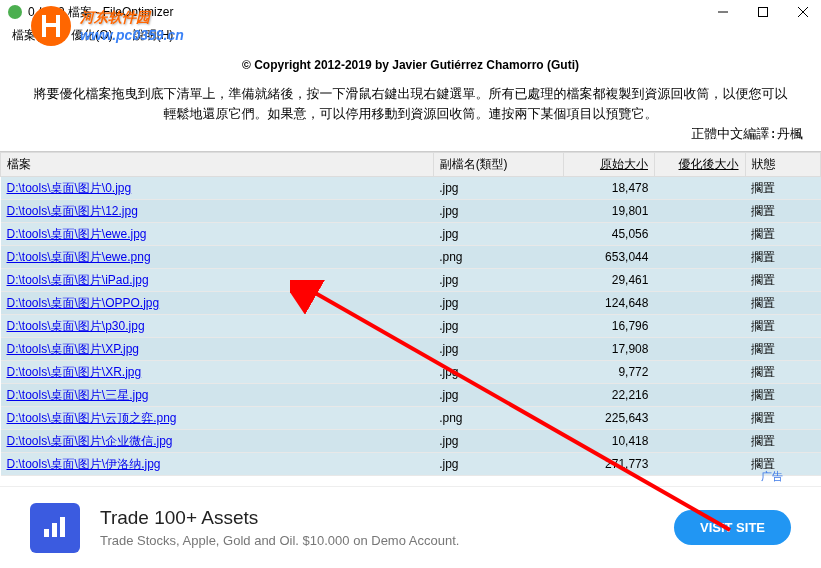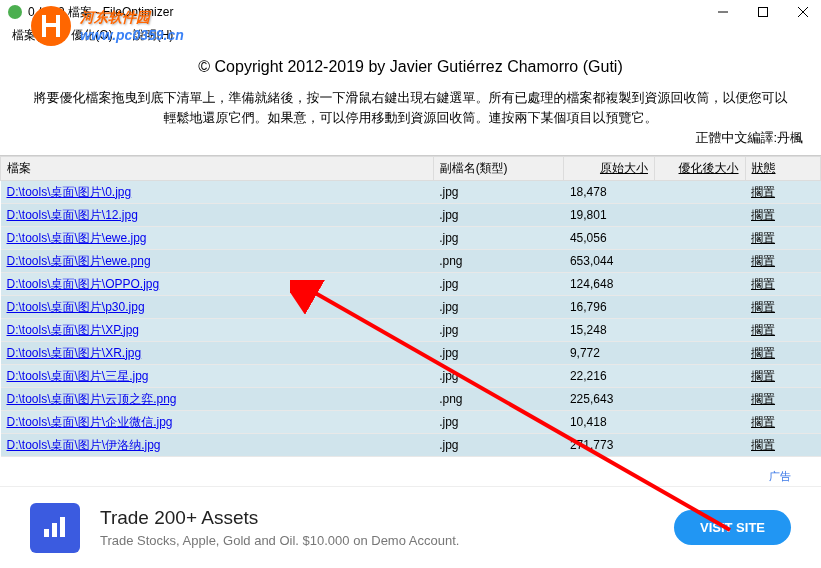--- a/index.html
+++ b/index.html
@@ -14,43 +14,43 @@
     
     .menubar { display: flex; gap: 4px; padding: 2px 4px; height: 20px; font-size: 12px; }
     .menu-item { padding: 1px 8px; cursor: pointer; }
     
     .watermark { position: absolute; top: 5px; left: 30px; z-index: 100; display: flex; align-items: center; gap: 8px; pointer-events: none; }
     .wm-logo { width: 42px; height: 42px; }
     .wm-text { display: flex; flex-direction: column; }
     .wm-cn { color: #FF6600; font-size: 14px; font-weight: bold; font-style: italic; text-shadow: 1px 1px 2px rgba(0,0,0,0.3); }
     .wm-url { color: #3b82f6; font-size: 14px; font-weight: bold; font-style: italic; }
     
-    .copyright { text-align: center; font-weight: normal; font-size: 16px; padding: 14px 0 8px; }
+    .copyright { text-align: center; font-weight: bold; font-size: 12px; padding: 14px 0 8px; }
     .instructions { text-align: center; font-size: 13px; padding: 4px 28px 2px; line-height: 1.5; }
-    .credits { text-align: right; font-size: 13px; padding: 0 18px 8px; }
+    .credits { text-align: right; font-size: 13px; padding: 0 18px 8px; font-family: Liberation Mono, monospace; }
     
     .table-container { border-top: 1px solid #ccc; }
     .file-table { width: 100%; border-collapse: collapse; table-layout: fixed; }
     .file-table th { background: #f0f0f0; border: 1px solid #dcdcdc; padding: 3px 6px; font-size: 12px; font-weight: normal; text-align: left; height: 22px; }
     .file-table th.num { text-align: right; text-decoration: underline; }
     .file-table td { border-bottom: 1px solid #e8e8e8; padding: 2px 6px; font-size: 12px; height: 23px; }
     .file-table tbody tr { background: #d6e8ef; }
     .file-table tbody tr:nth-child(even) { background: #d0e4ec; }
     .col-file { width: 430px; }
     .col-ext { width: 130px; }
     .col-orig { width: 90px; text-align: right; }
     .col-opt { width: 90px; text-align: right; }
-    .col-status { width: 75px; text-decoration: underline; }
+    .col-status { width: 75px; }
     .file-link { color: #0000EE; text-decoration: underline; cursor: pointer; }
-    .num-cell { text-align: left; }
+    .num-cell { text-align: right; }
     
     .arrow-overlay { position: absolute; top: 280px; left: 290px; width: 480px; height: 280px; pointer-events: none; z-index: 50; }
     
     .ad-bar { position: absolute; bottom: 0; left: 0; right: 0; height: 82px; background: #fff; border-top: 1px solid #eee; display: flex; align-items: center; padding: 0 30px; }
-    .ad-label { position: absolute; top: -18px; right: 30px; color: #3b78e7; font-size: 11px; }
+    .ad-label { position: absolute; top: -18px; right: 38px; color: #3b78e7; font-size: 11px; }
     .ad-icon { width: 50px; height: 50px; background: #3b5be0; border-radius: 6px; display: flex; align-items: center; justify-content: center; margin-right: 20px; }
     .ad-text { flex: 1; }
     .ad-title { font-size: 19px; color: #222; font-weight: 500; margin-bottom: 4px; }
     .ad-sub { font-size: 13px; color: #777; }
     .ad-btn { background: #2196F3; color: #fff; padding: 10px 26px; border-radius: 20px; font-size: 13px; font-weight: bold; cursor: pointer; }
   </style>
 </head>
 <body>
 
 <div class="titlebar">
@@ -133,37 +133,44 @@
           <td class="col-status">擱置</td>
         </tr>
         <tr>
           <td class="col-file"><span class="file-link">D:\tools\桌面\图片\ewe.png</span></td>
           <td class="col-ext">.png</td>
           <td class="col-orig num-cell">653,044</td>
           <td class="col-opt num-cell"></td>
           <td class="col-status">擱置</td>
         </tr>
         <tr>
+          <td class="col-file"><span class="file-link">D:\tools\桌面\图片\iPad.jpg</span></td>
+          <td class="col-ext">.jpg</td>
+          <td class="col-orig num-cell">29,461</td>
+          <td class="col-opt num-cell"></td>
+          <td class="col-status">擱置</td>
+        </tr>
+        <tr>
           <td class="col-file"><span class="file-link">D:\tools\桌面\图片\OPPO.jpg</span></td>
           <td class="col-ext">.jpg</td>
           <td class="col-orig num-cell">124,648</td>
           <td class="col-opt num-cell"></td>
           <td class="col-status">擱置</td>
         </tr>
         <tr>
           <td class="col-file"><span class="file-link">D:\tools\桌面\图片\p30.jpg</span></td>
           <td class="col-ext">.jpg</td>
           <td class="col-orig num-cell">16,796</td>
           <td class="col-opt num-cell"></td>
           <td class="col-status">擱置</td>
         </tr>
         <tr>
           <td class="col-file"><span class="file-link">D:\tools\桌面\图片\XP.jpg</span></td>
           <td class="col-ext">.jpg</td>
-          <td class="col-orig num-cell">15,248</td>
+          <td class="col-orig num-cell">17,908</td>
           <td class="col-opt num-cell"></td>
           <td class="col-status">擱置</td>
         </tr>
         <tr>
           <td class="col-file"><span class="file-link">D:\tools\桌面\图片\XR.jpg</span></td>
           <td class="col-ext">.jpg</td>
           <td class="col-orig num-cell">9,772</td>
           <td class="col-opt num-cell"></td>
           <td class="col-status">擱置</td>
         </tr>
@@ -211,17 +218,17 @@
 <div class="ad-bar">
   <span class="ad-label">广告</span>
   <div class="ad-icon">
     <svg width="26" height="22" viewBox="0 0 26 22">
         <rect x="2" y="12" width="5" height="8" fill="#fff"></rect>
         <rect x="10" y="6" width="5" height="14" fill="#fff"></rect>
         <rect x="18" y="0" width="5" height="20" fill="#fff"></rect>
       </svg>
   </div>
   <div class="ad-text">
-    <div class="ad-title">Trade 200+ Assets</div>
+    <div class="ad-title">Trade 100+ Assets</div>
     <div class="ad-sub">Trade Stocks, Apple, Gold and Oil. $10.000 on Demo Account.</div>
   </div>
   <div class="ad-btn">VISIT SITE</div>
 </div>
 
 </body></html>

